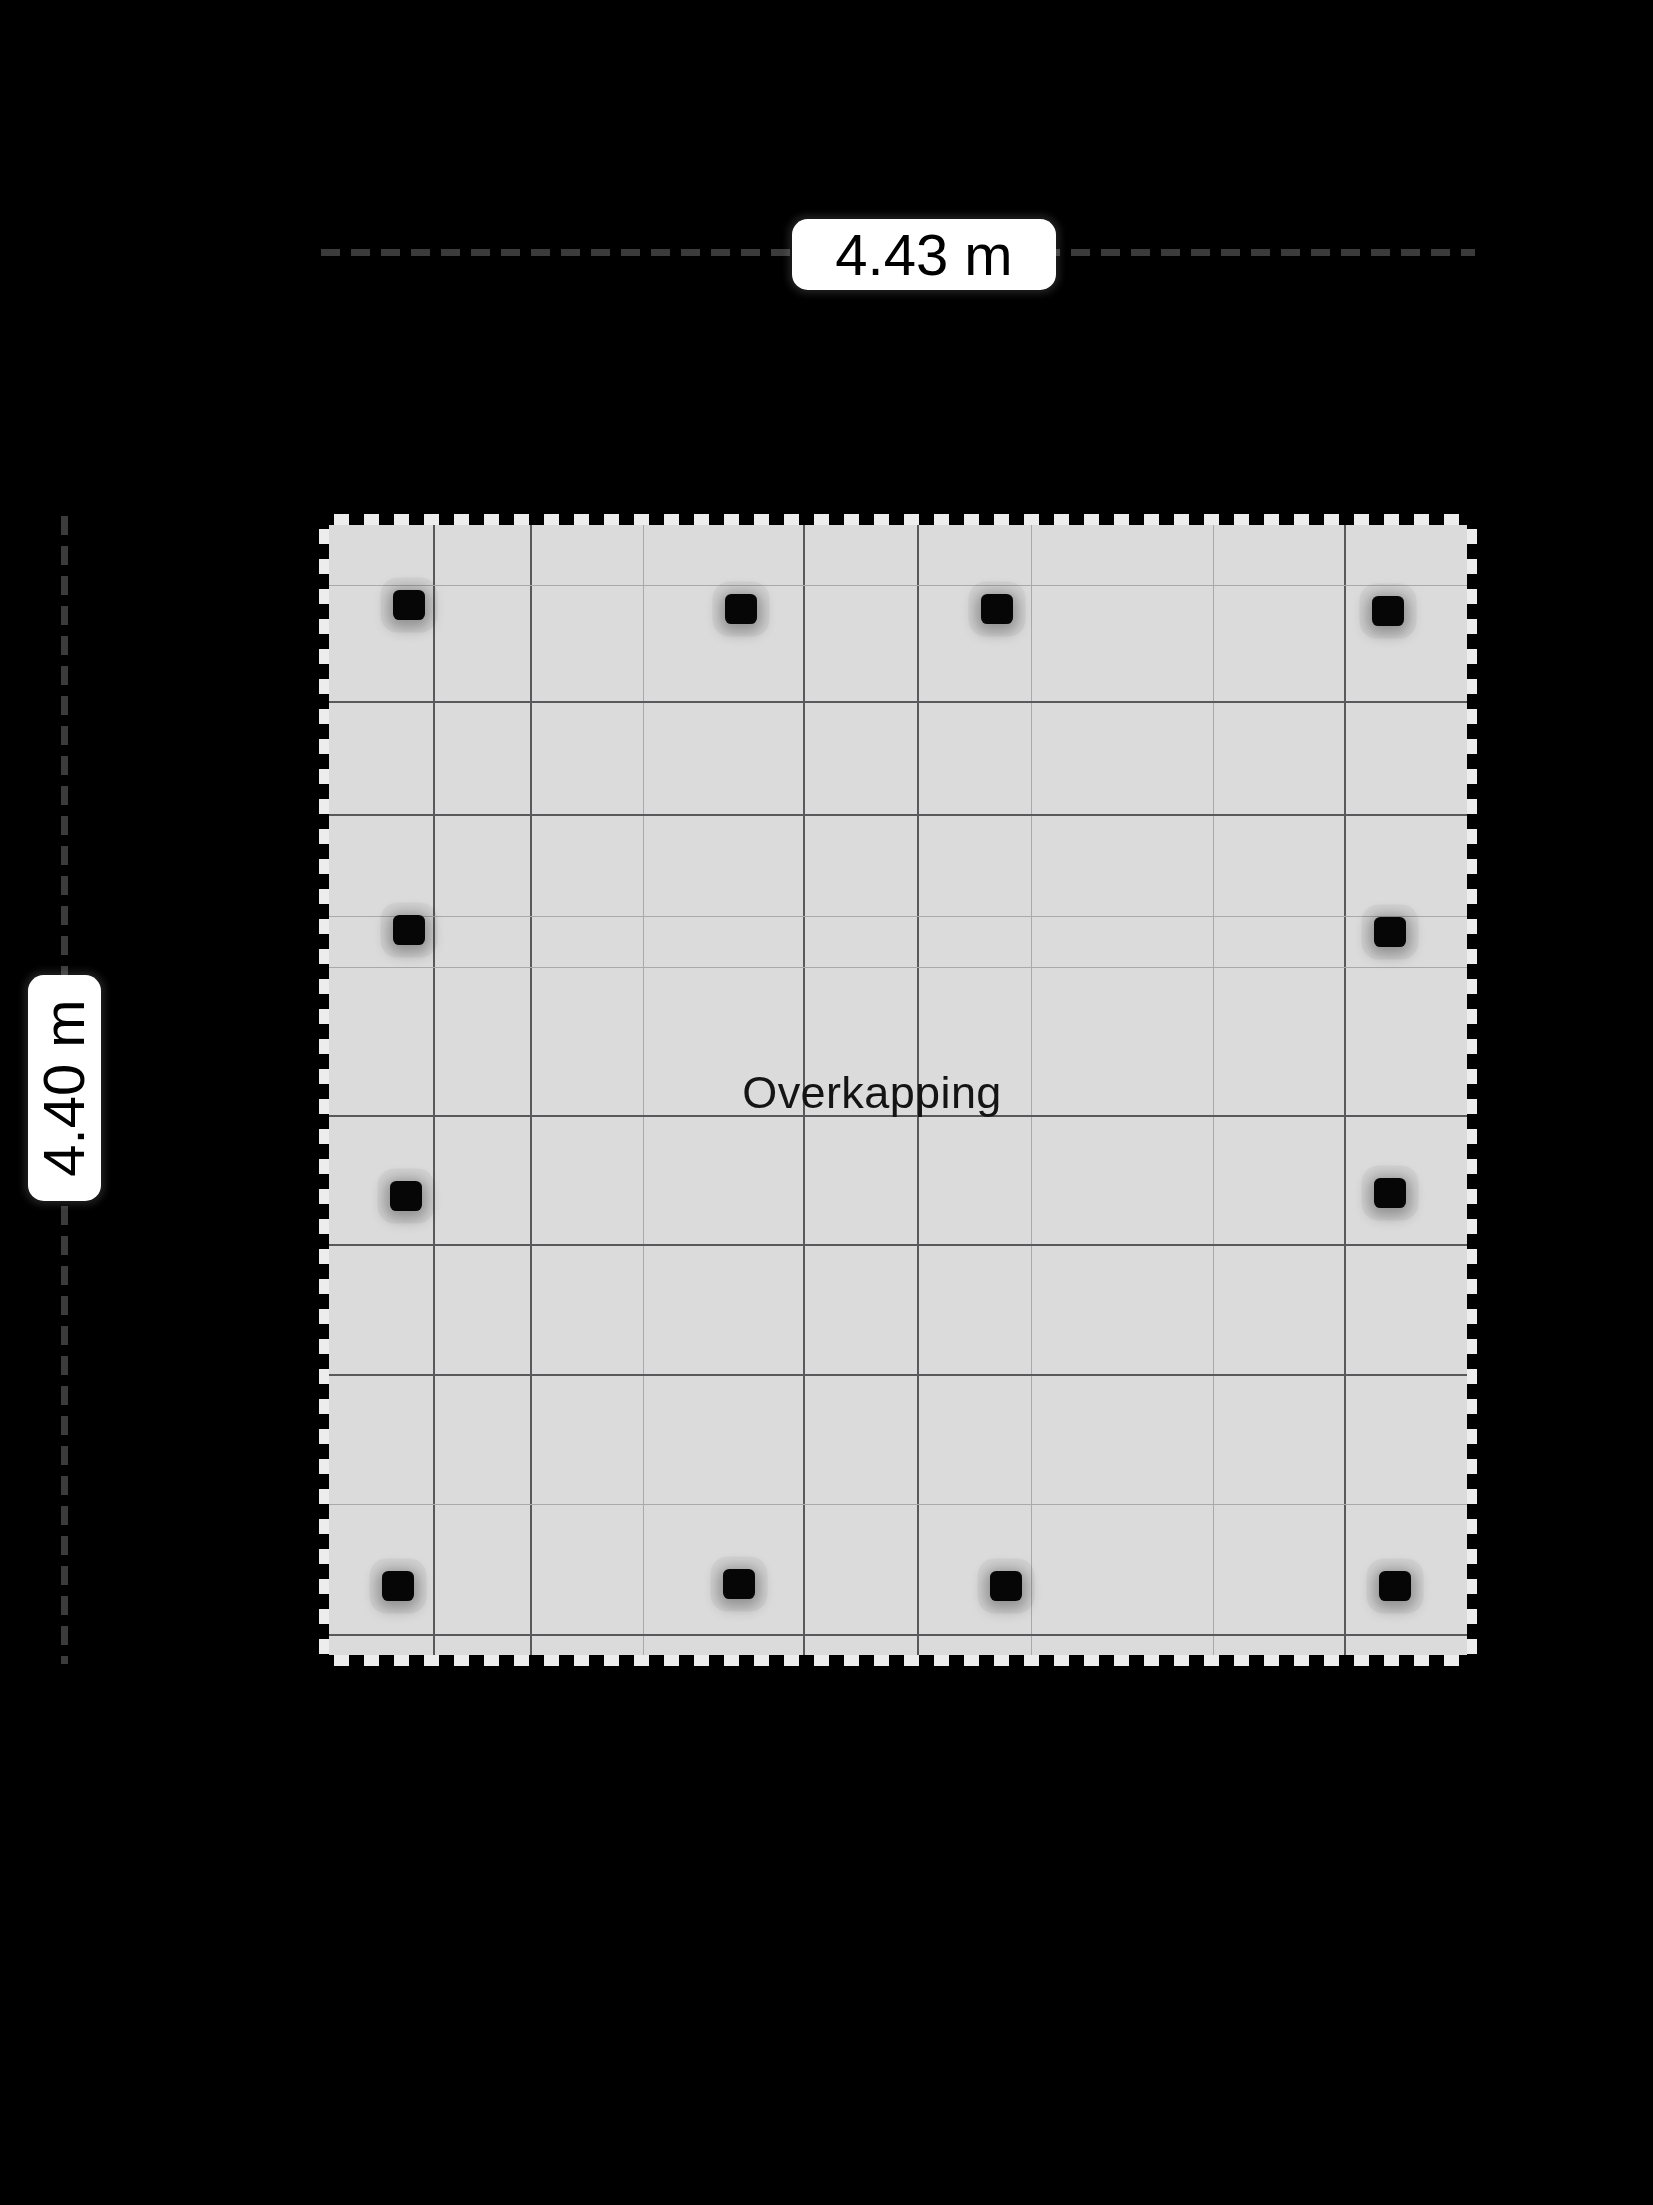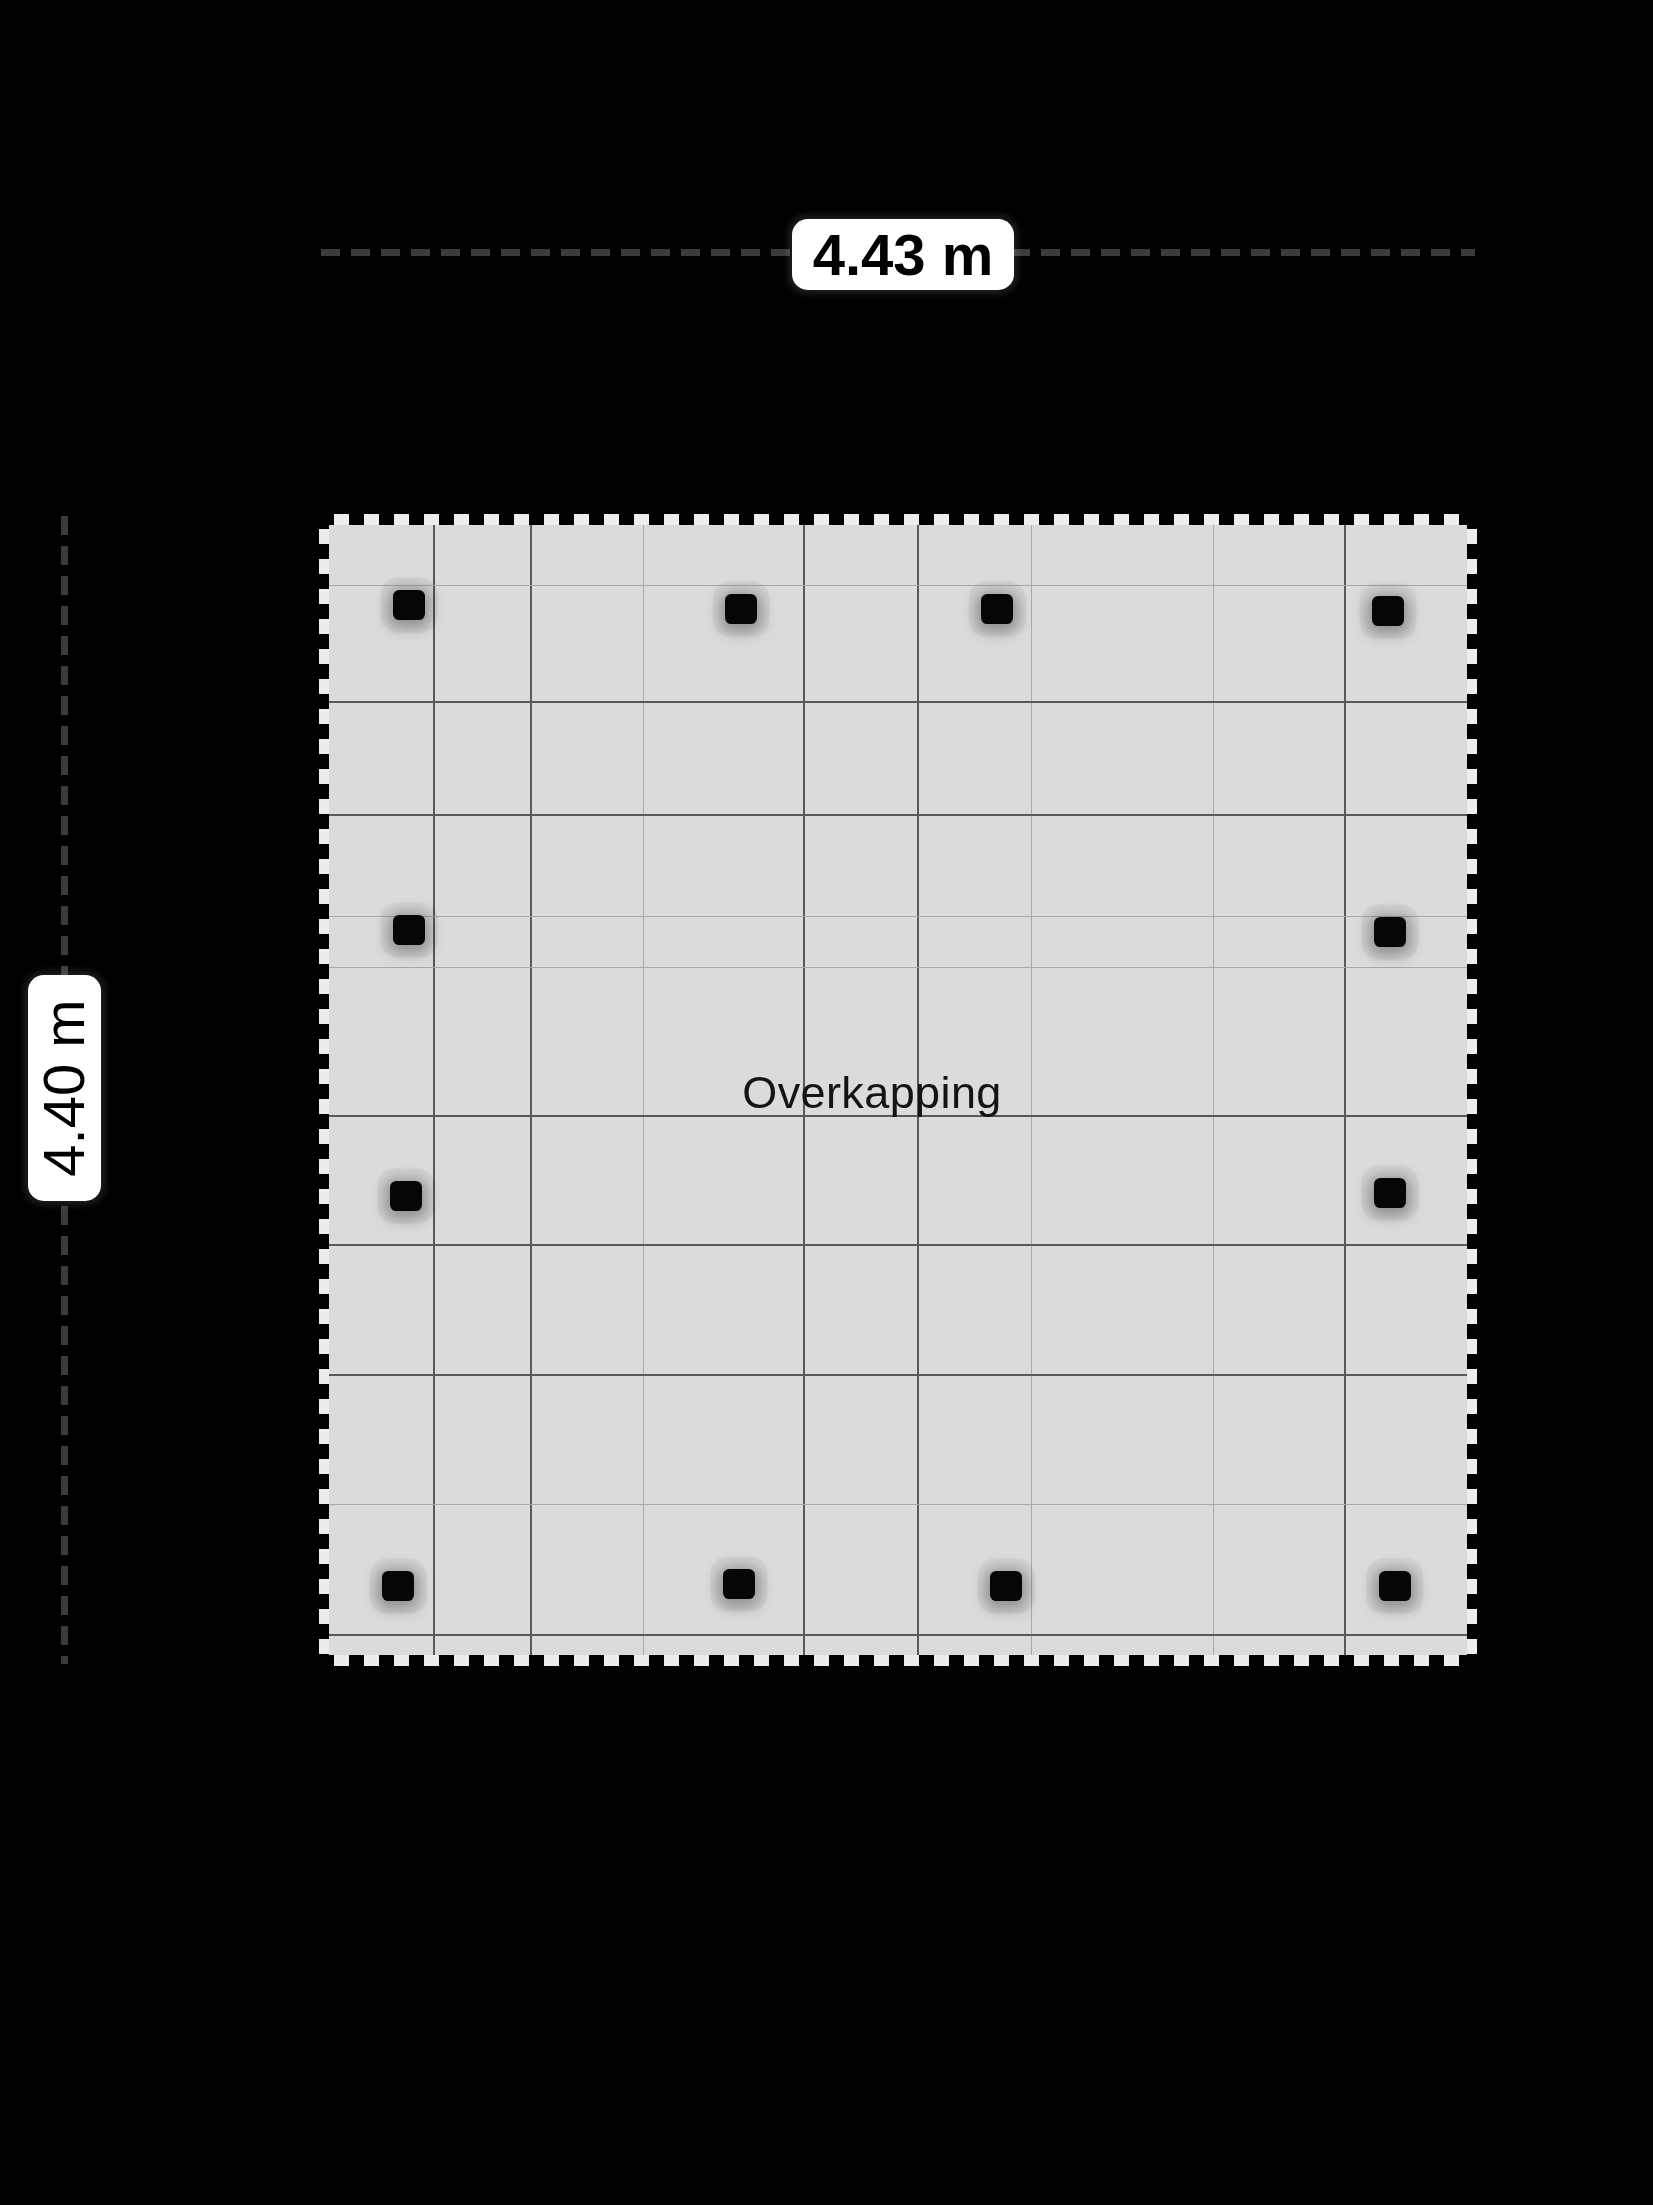--- a/index.html
+++ b/index.html
@@ -60,21 +60,21 @@
   
   .room-label{
     position:absolute;transform:translate(-50%,-50%);
     font-size:45px;color:#141414;letter-spacing:0.4px;white-space:nowrap;
   }
 </style>
 </head>
 <body style="background: rgb(0, 0, 0);">
 
 <div class="dim-line-h" style="left: 321px; top: 249px; width: 1154px;"></div>
-<div class="dim-label" style="left: 792px; top: 219px; width: 222px; height: 71px; font-weight: bold;">
+<div class="dim-label" style="left: 792px; top: 219px; width: 264px; height: 71px;">
   <span>4.43 m</span>
 </div>
 
 <div class="dim-line-v" style="left: 61px; top: 516px; height: 1148px;"></div>
 <div class="dim-label vertical" style="left: 27.6px; top: 975px; width: 73px; height: 226px;">
   <span>4.40 m</span>
 </div>
 
 <div class="roof" style="left: 321px; top: 516px; width: 1154px; height: 1148px;">
   <div id="grid">

